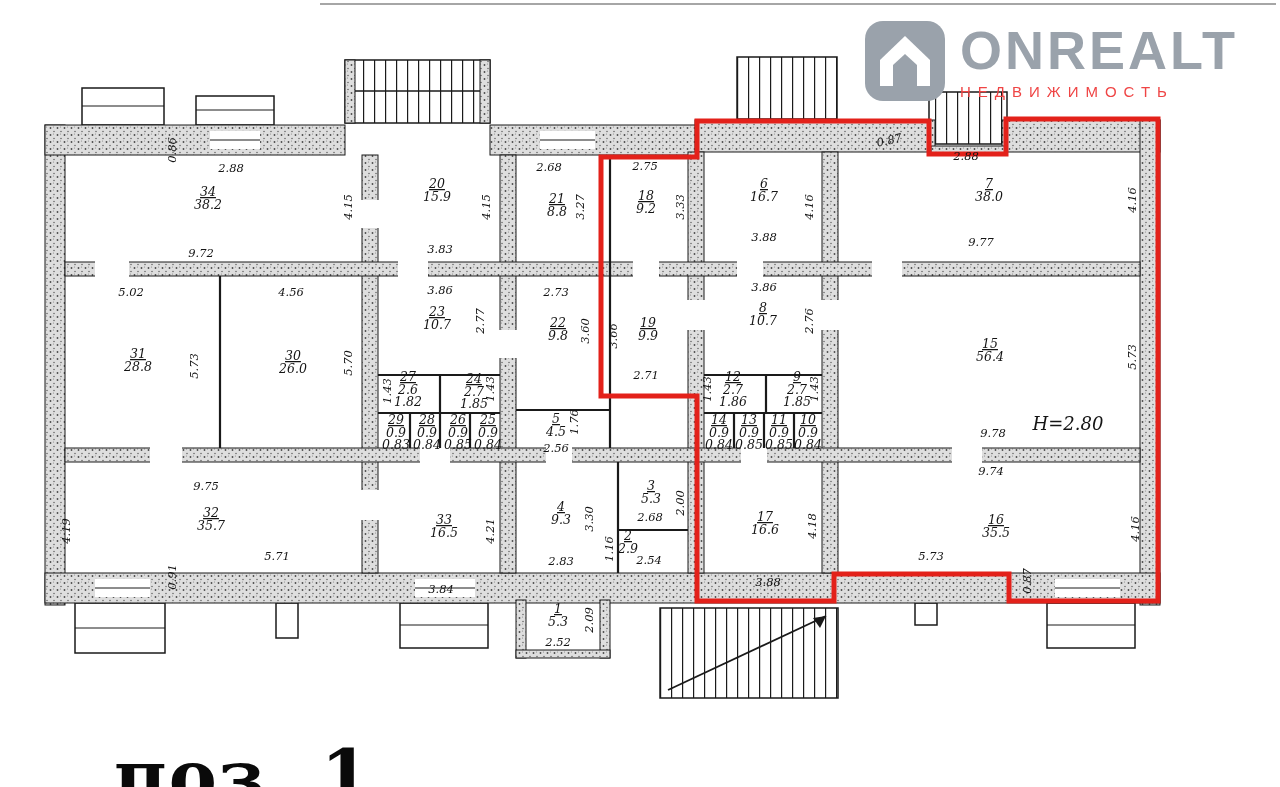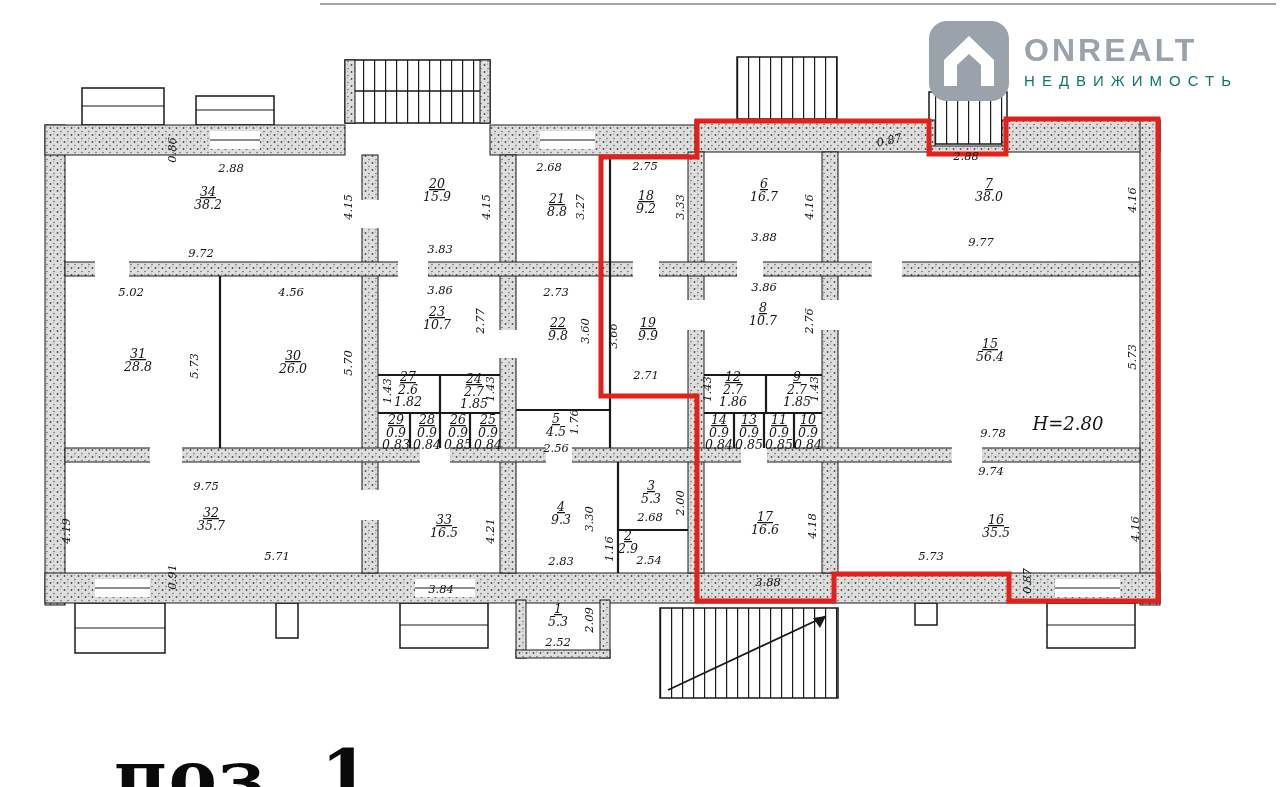--- a/index.html
+++ b/index.html
@@ -12,21 +12,21 @@
   .thin{fill:none;stroke:#1a1a1a;stroke-width:1.5;}
   .part{stroke:#1a1a1a;stroke-width:2.2;}
   .stair{fill:url(#treads);stroke:#1a1a1a;stroke-width:1.5;}
   .winline{stroke:#1a1a1a;stroke-width:1;}
   .room-label{font:italic 12.5px "DejaVu Serif",serif;fill:#141414;}
   .room-num{text-decoration:underline;}
   .dim-label{font:italic 11.5px "DejaVu Serif",serif;fill:#141414;}
   .height-note{font:italic 18px "DejaVu Serif",serif;fill:#141414;}
   .red-outline{fill:none;stroke-width:5;stroke-linejoin:miter;}
   .logo{position:absolute;right:42px;top:20px;display:flex;align-items:center;gap:14px;}
-  .logo-brand{font-size:32px;font-weight:bold;letter-spacing:3px;color:#9aa2ab;line-height:1;}
+  .logo-brand{font-size:54px;font-weight:bold;letter-spacing:3px;color:#9aa2ab;line-height:1;}
   .logo-sub{font-size:15px;letter-spacing:7px;color:#c6cbd0;margin-top:6px;}
   .caption{
     position:absolute;left:114px;top:734px;
     font-family:"DejaVu Serif",serif;font-weight:600;
     font-size:72px;color:#0a0a0a;letter-spacing:2px;white-space:nowrap;
   }
 </style>
 </head>
 <body>
 
@@ -245,17 +245,17 @@
 </svg>
 
 <div class="logo">
   <svg width="82" height="82" viewBox="0 0 82 82">
     <rect x="1" y="1" width="80" height="80" rx="18" fill="#9aa2ab"></rect>
     <polygon points="41,16 66,40 66,66 16,66 16,40" fill="#ffffff"></polygon>
     <polygon points="41,34 53,45 53,66 29,66 29,45" fill="#9aa2ab"></polygon>
   </svg>
   <div class="logo-text">
     <div class="logo-brand" style="color: rgb(154, 162, 171);">ONREALT</div>
-    <div class="logo-sub" style="color: #0f766e;">НЕДВИЖИМОСТЬ</div>
+    <div class="logo-sub" style="color: #ef4444;">НЕДВИЖИМОСТЬ</div>
   </div>
 </div>
 
 <div class="caption">поз. 1</div>
 
 </body></html>

